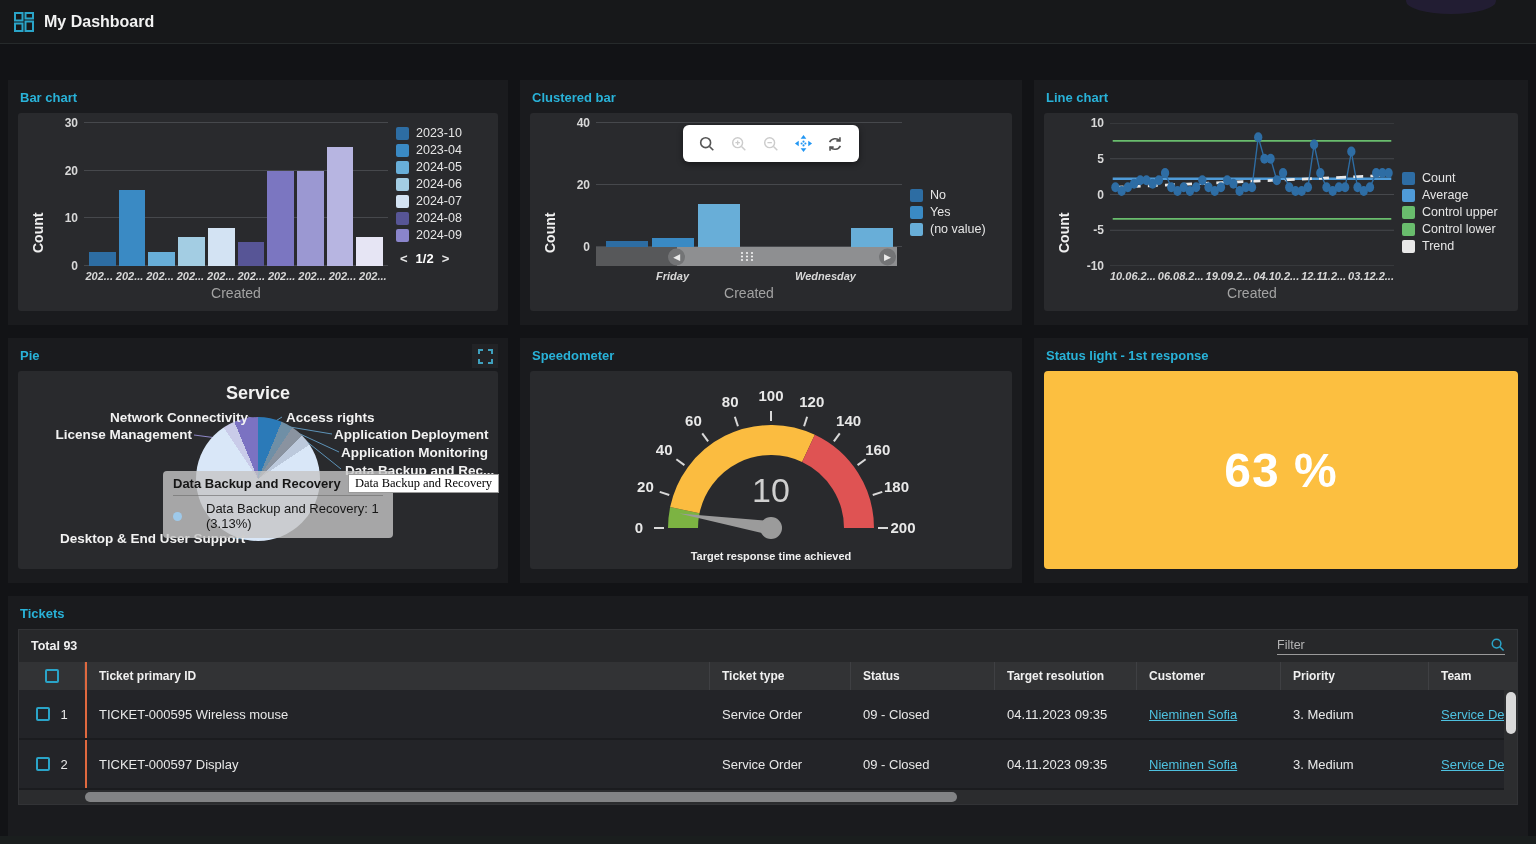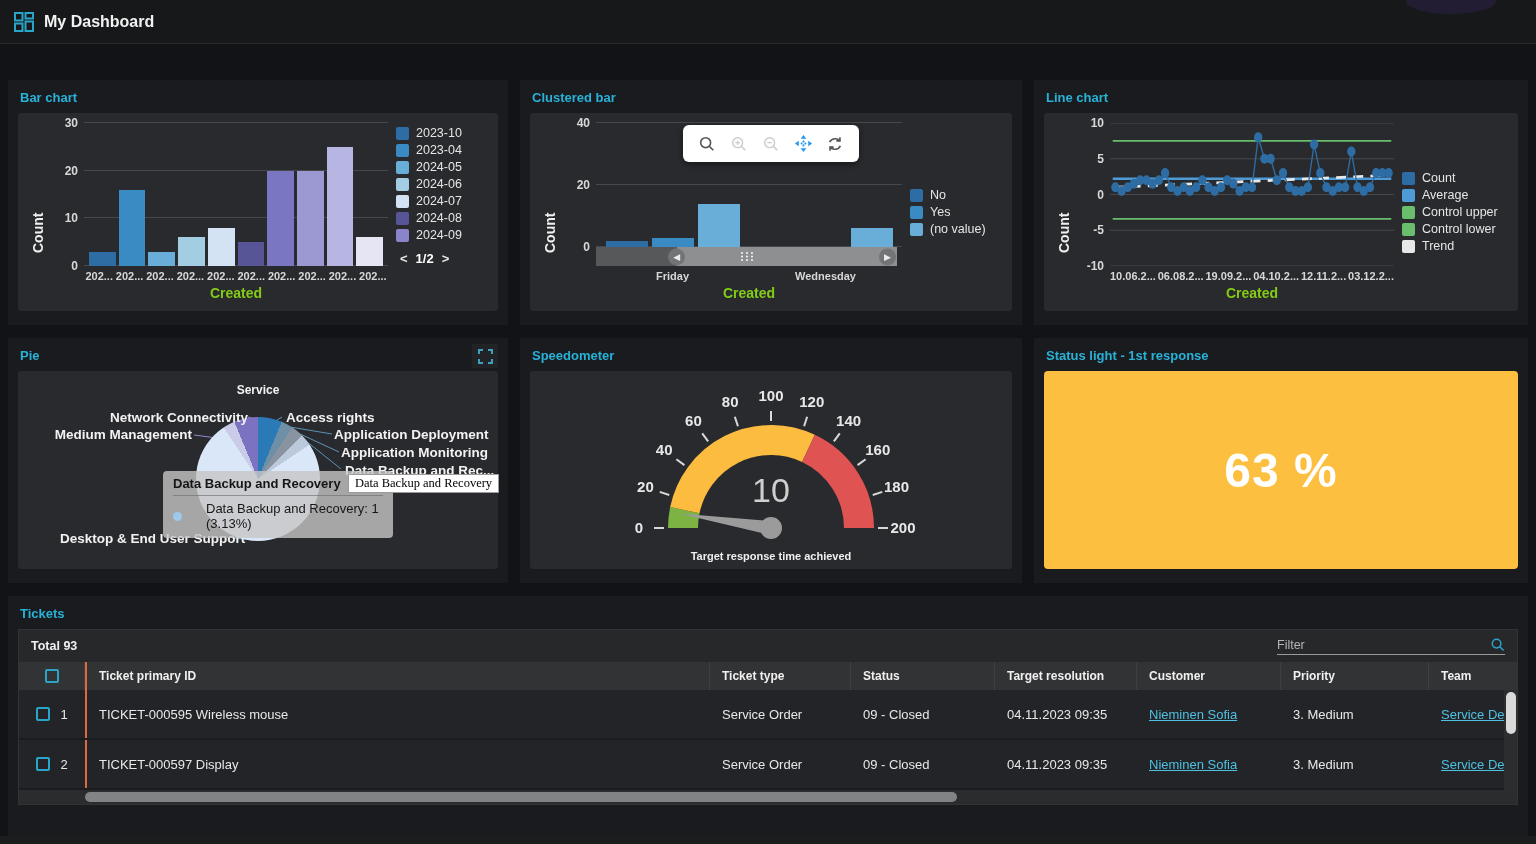--- a/index.html
+++ b/index.html
@@ -29,22 +29,22 @@
     font-weight:bold; font-size:14px; color:#efefef; width:20px; flex:none; padding-bottom:42px;}
   .plot-col { flex:1; display:flex; flex-direction:column; min-width:0; }
   .plot { flex:1; position:relative; margin-left:34px; }
   .gridline { position:absolute; left:0; right:0; height:1px; background:#46484c; }
   .ytick { position:absolute; left:-34px; width:28px; text-align:right; font-size:12px;
     font-weight:bold; color:#d8d8d8; transform:translateY(50%); }
   .bars { position:absolute; left:0; right:0; top:0; bottom:0; display:flex;
     align-items:flex-end; gap:3px; padding:0 5px; }
   .bar { flex:1; }
   .xlabels { display:flex; margin-left:34px; margin-top:4px; }
-  .xlabels span { flex:1; text-align:center; font-size:11px; font-weight:bold; color:#d8d8d8; }
-  .x-title { text-align:center; font-weight:bold; font-size:14px; color:#84cc16;
+  .xlabels span { flex:1; text-align:center; font-size:11px; font-weight:bold; color:#d8d8d8;font-style:italic; }
+  .x-title { text-align:center; font-weight:normal; font-size:14px; color:#a3a3a3;
     margin-top:3px; margin-left:34px; }
   .legend-col { width:98px; flex:none; display:flex; flex-direction:column;
     padding-left:8px; justify-content:flex-start; }
   .legend-col.centered { justify-content:center; }
   .legend-item { display:flex; align-items:center; gap:7px; font-size:12.5px;
     color:#e6e6e6; margin:3px 0; cursor:pointer;text-align:center; }
   .legend-swatch { width:13px; height:13px; border-radius:2px; flex:none; }
   .pager { display:flex; align-items:center; gap:8px; font-size:13px; font-weight:bold;
     color:#fff; margin-top:6px; padding-left:4px; }
   .pager-btn { cursor:pointer; color:#e8e8e8; }
@@ -70,21 +70,21 @@
   
   .line-plot svg { position:absolute; inset:0; width:100%; height:100%; }
   .xlabels.spread span { flex:none; }
   .xlabels.spread { justify-content:space-between; }
 
   
   .expand-btn { position:absolute; top:6px; right:10px; width:26px; height:24px;
     background:#222326; display:flex; align-items:center; justify-content:center; cursor:pointer; }
   .pie-area { position:absolute; inset:0; }
   .pie-title { position:absolute; top:12px; left:0; right:0; text-align:center;
-    font-size:12px; font-weight:bold; color:#f2f2f2; }
+    font-size:18px; font-weight:bold; color:#f2f2f2; }
   .pie-circle { position:absolute; left:178px; top:46px; width:124px; height:124px; border-radius:50%; }
   .pie-label { position:absolute; font-size:13.5px; font-weight:bold; color:#f2f2f2; white-space:nowrap; }
   .leaders { position:absolute; inset:0; pointer-events:none; }
   .pie-tooltip { position:absolute; left:145px; top:100px; width:230px;
     background:rgba(198,198,198,.8); border-radius:4px; padding:5px 10px 7px; z-index:5; }
   .pie-tooltip .tt-head { font-size:13px; font-weight:bold; color:#161616;
     border-bottom:1px solid rgba(110,110,110,.65); padding-bottom:4px; margin-bottom:5px; }
   .pie-tooltip .tt-row { display:flex; align-items:center; gap:24px; font-size:13px; color:#161616; }
   .tt-dot { width:9px; height:9px; border-radius:50%; flex:none; }
   .native-tooltip { position:absolute; left:330px; top:103px; background:#fff;
@@ -488,21 +488,21 @@
           <g stroke="#5d93b8" stroke-width="1" fill="none">
             <polyline points="264,46 256,51"></polyline>
               <polyline points="314,63 272,56"></polyline>
             <polyline points="321,81 280,62"></polyline>
               <polyline points="323,98 288,70"></polyline>
             <polyline points="214,167 236,169"></polyline>
             </g>
         </svg>
         <div class="pie-circle" id="pie-circle" style="background: conic-gradient(rgb(43, 122, 184) 0deg, rgb(43, 122, 184) 22.5deg, rgb(111, 143, 166) 22.5deg, rgb(111, 143, 166) 33.75deg, rgb(138, 147, 160) 33.75deg, rgb(138, 147, 160) 45deg, rgb(188, 201, 220) 45deg, rgb(188, 201, 220) 56.25deg, rgb(217, 231, 248) 56.25deg, rgb(217, 231, 248) 326.25deg, rgb(201, 203, 233) 326.25deg, rgb(201, 203, 233) 337.5deg, rgb(123, 114, 194) 337.5deg, rgb(123, 114, 194) 360deg);"></div>
         <div class="pie-label" style="top:39px; right:250px;">Network Connectivity</div>
-        <div class="pie-label" style="top:56px; right:306px;">Medium Management</div>
+        <div class="pie-label" style="top:56px; right:306px;">License Management</div>
         <div class="pie-label" style="top:160px; left:42px;">Desktop &amp; End User Support</div>
         <div class="pie-label" style="top:39px; left:268px;">Access rights</div>
         <div class="pie-label" style="top:56px; left:316px;">Application Deployment</div>
         <div class="pie-label" style="top:74px; left:323px;">Application Monitoring</div>
         <div class="pie-label" style="top:92px; left:327px;">Data Backup and Rec...</div>
         <div class="pie-tooltip">
           <div class="tt-head">Data Backup and Recovery</div>
           <div class="tt-row">
               <span class="tt-dot" id="tt-dot" style="background: rgb(158, 201, 234);"></span>
             <span>Data Backup and Recovery: 1 (3.13%)</span>

